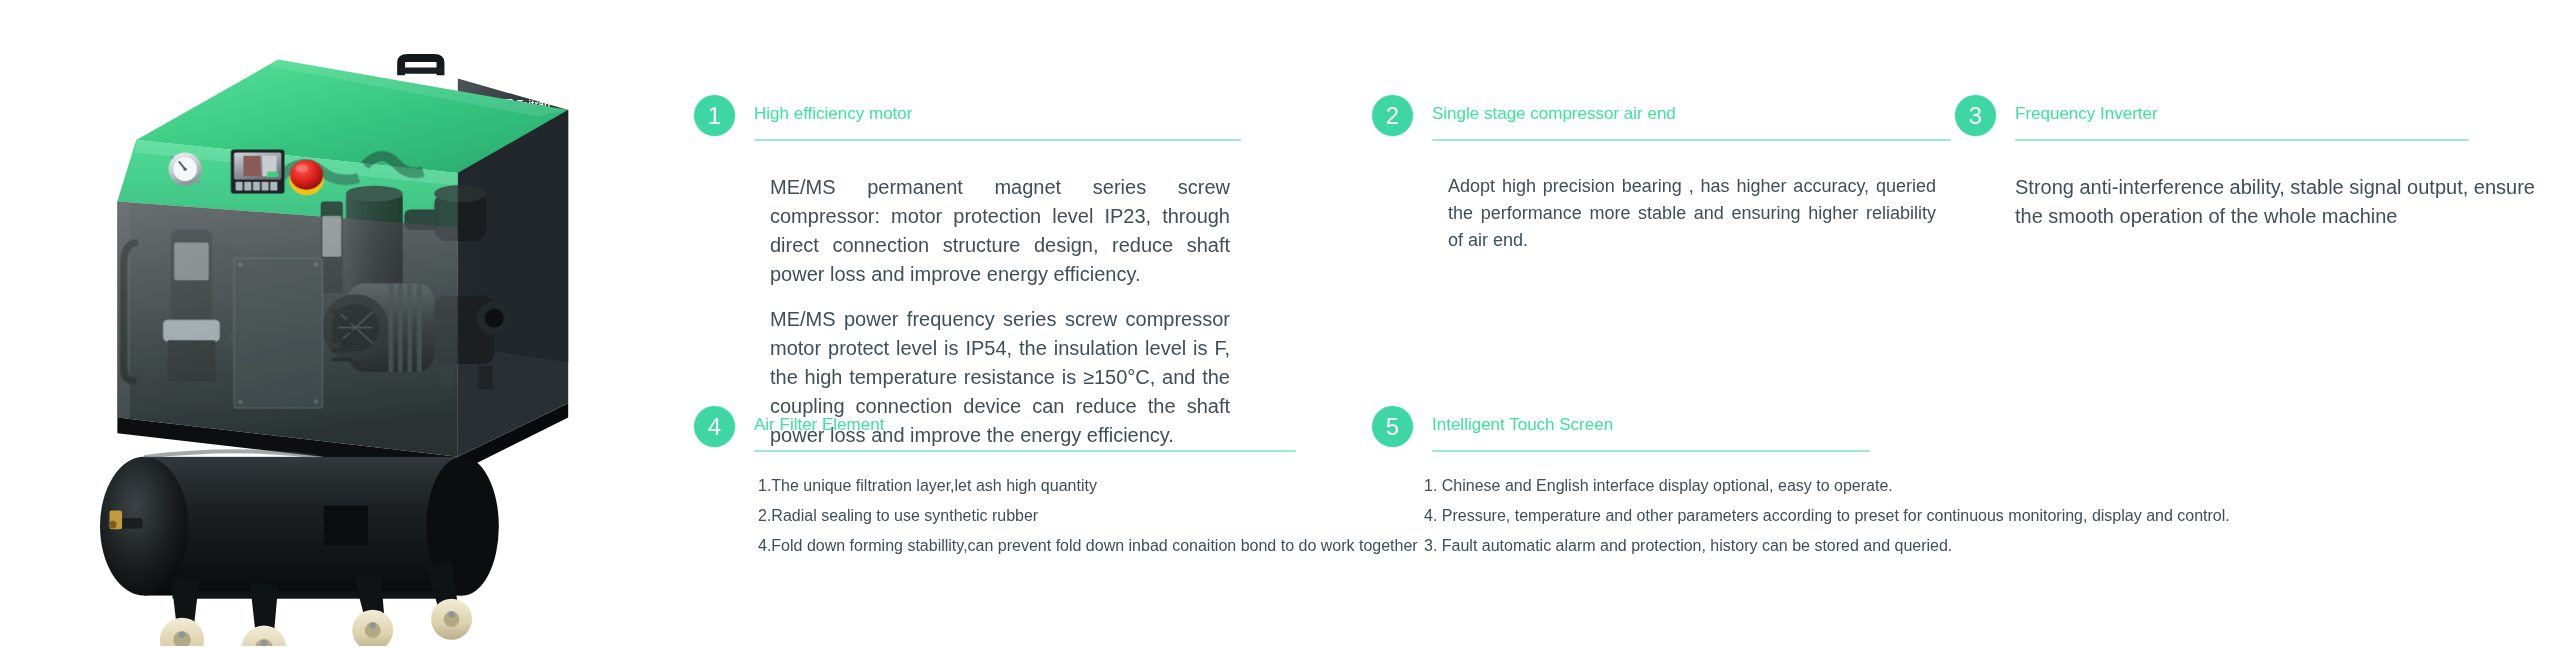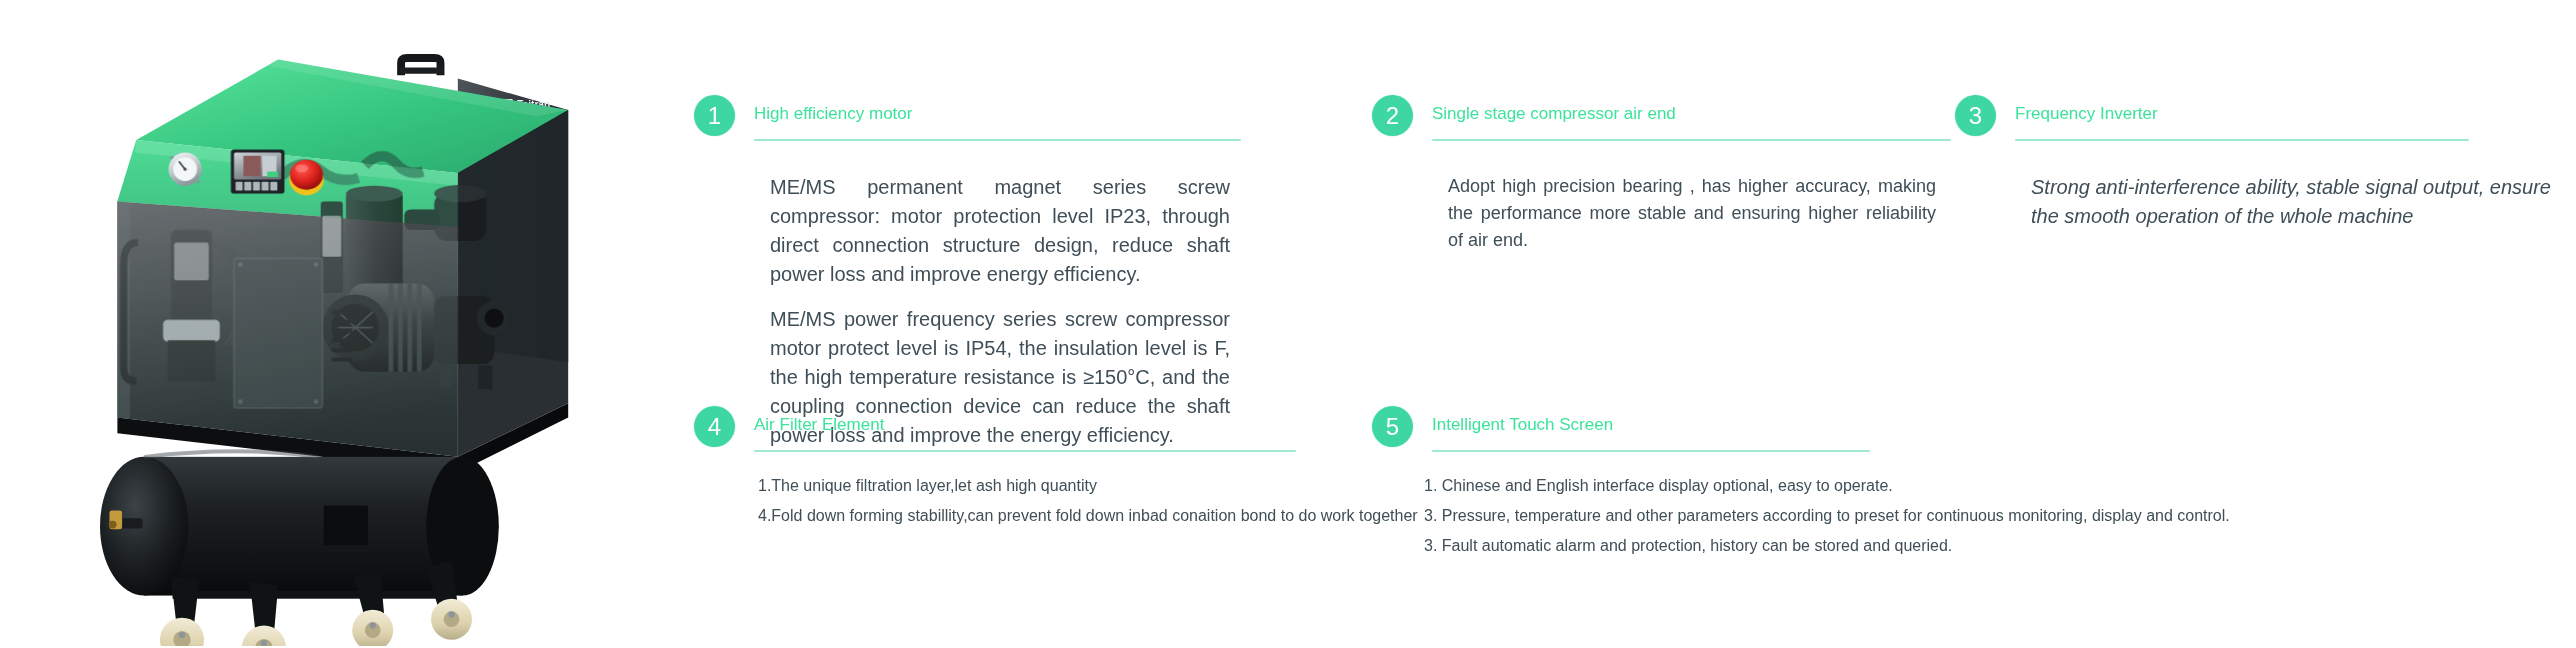--- a/index.html
+++ b/index.html
@@ -88,21 +88,21 @@
   #feature-1 { left: 694px;  top: 95px;  width: 552px; }
   #feature-1 .rule { top: 44px; width: 487px; }
   #feature-1 .feature-body { left: 60px; top: 62px; width: 492px; }
 
   #feature-2 { left: 1372px; top: 95px;  width: 583px; }
   #feature-2 .rule { top: 44px; width: 519px; }
   #feature-2 .feature-body { left: 60px; top: 62px; width: 520px; font-size: 18px; line-height: 27px; }
 
   #feature-3 { left: 1955px; top: 95px;  width: 623px; }
   #feature-3 .rule { top: 44px; width: 454px; }
-  #feature-3 .feature-body { left: 60px; top: 62px; width: 552px; font-style: italic; }
+  #feature-3 .feature-body { left: 44px; top: 62px; width: 552px; }
 
   #feature-4 { left: 694px;  top: 406px;  width: 631px; }
   #feature-4 .rule { top: 44px; width: 542px; }
   #feature-4 .feature-list { left: 60px; top: 63px; width: 631px; }
 
   #feature-5 { left: 1372px; top: 406px;  width: 788px; }
   #feature-5 .rule { top: 44px; width: 438px; }
   #feature-5 .feature-list { left: 48px; top: 63px; width: 867px; }
 </style>
 </head>
@@ -373,21 +373,21 @@
   </div>
 </div>
 
 <div class="feature" id="feature-2">
   <div class="feature-head">
     <div class="badge">2</div>
     <div class="feature-title">Single stage compressor air end</div>
     <div class="rule"></div>
   </div>
   <div class="feature-body">
-    <p>Adopt  high precision bearing , has higher accuracy, making the performance more stable and ensuring higher reliability of air end.</p>
+    <p>Adopt  high precision bearing , has higher accuracy, queried the performance more stable and ensuring higher reliability of air end.</p>
   </div>
 </div>
 
 <div class="feature" id="feature-3">
   <div class="feature-head">
     <div class="badge">3</div>
     <div class="feature-title">Frequency Inverter</div>
     <div class="rule"></div>
   </div>
   <div class="feature-body">
@@ -396,29 +396,30 @@
 </div>
 
 <div class="feature" id="feature-4">
   <div class="feature-head">
     <div class="badge">4</div>
     <div class="feature-title">Air Filter Element</div>
     <div class="rule"></div>
   </div>
   <div class="feature-list">
     <div>1.The unique filtration layer,let ash high quantity</div>
+    <div>2.Radial sealing to use synthetic rubber</div>
     <div>4.Fold down forming stabillity,can prevent fold down inbad conaition bond to do work together</div>
   </div>
 </div>
 
 <div class="feature" id="feature-5">
   <div class="feature-head">
     <div class="badge">5</div>
     <div class="feature-title">Intelligent Touch Screen</div>
     <div class="rule"></div>
   </div>
   <div class="feature-list">
     <div>1. Chinese and English interface display optional, easy to operate.</div>
-    <div>3. Pressure, temperature and other parameters according to preset for continuous monitoring, display and control.</div>
+    <div>4. Pressure, temperature and other parameters according to preset for continuous monitoring, display and control.</div>
     <div>3. Fault automatic alarm and protection, history can be stored and queried.</div>
   </div>
 </div>
 
 
 </body></html>

